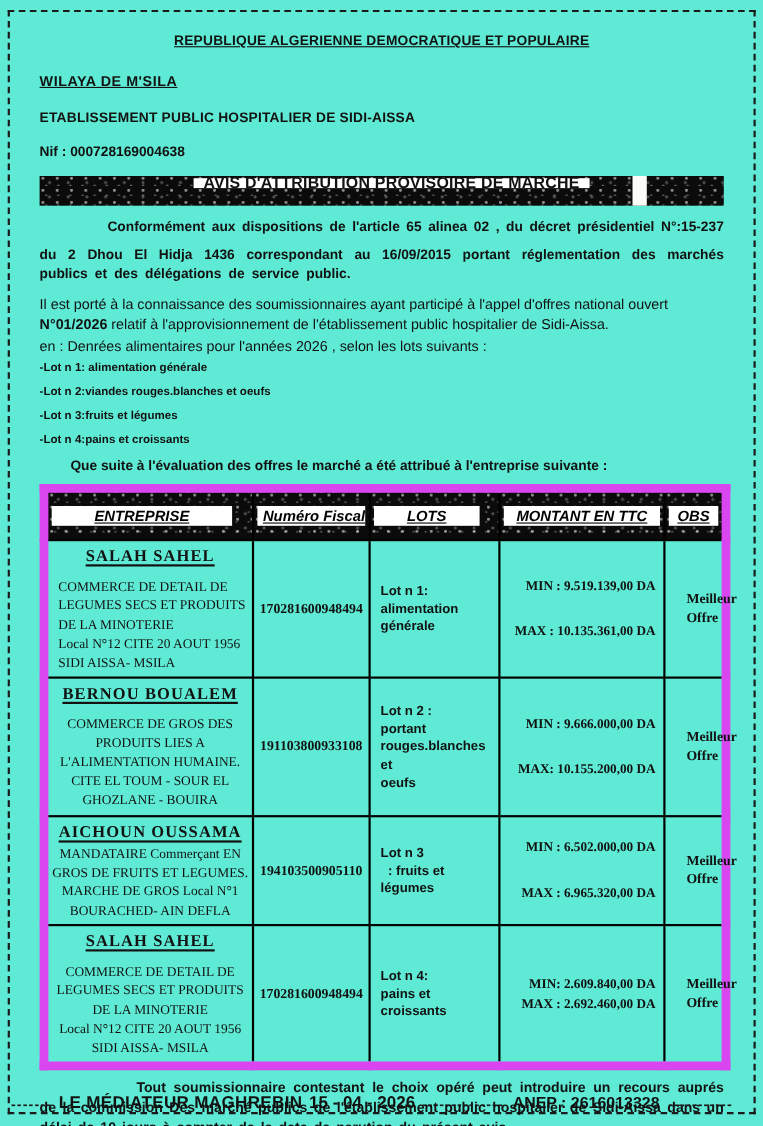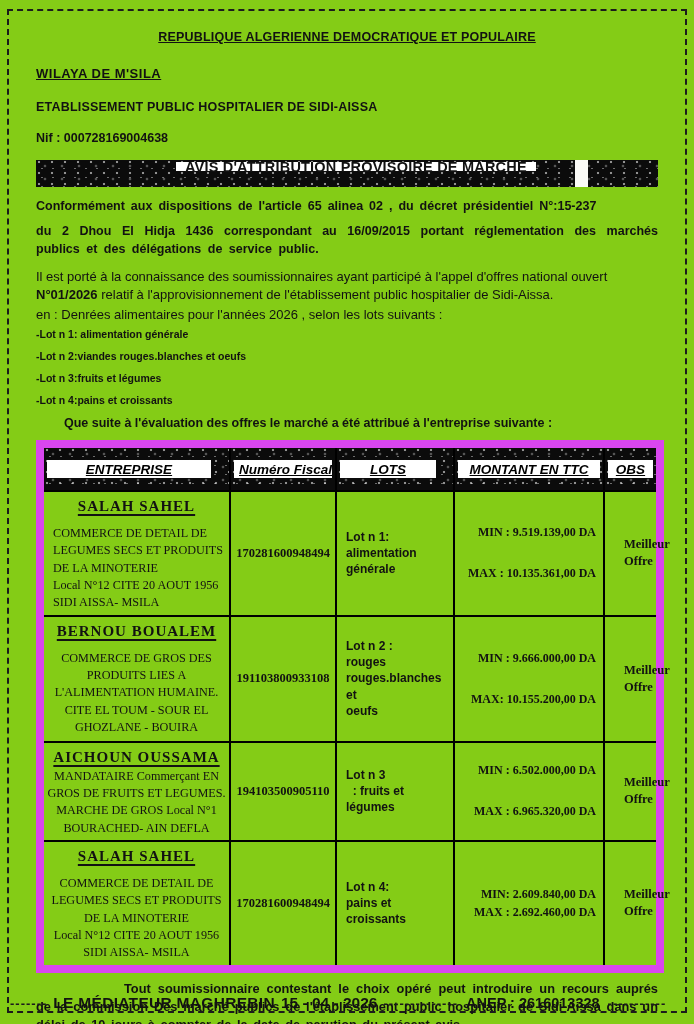--- a/index.html
+++ b/index.html
@@ -1,16 +1,16 @@
 <!DOCTYPE html>
 <html><head>
 <meta charset="utf-8">
 <style>
   html,body{margin:0;padding:0;background:#9a9a9a;}
-  .page{position:relative;width:694px;height:1024px;margin:0 auto;background:#84cc16;
+  .page{position:relative;width:694px;height:1024px;margin:0 auto;background:#5eead4;
         color:#121212;font-family:"Liberation Sans",sans-serif;overflow:hidden;}
   .frame{position:absolute;left:7px;top:9px;right:7px;bottom:11px;
          border:2px dashed #1b1b1b;pointer-events:none;}
   .content{position:absolute;left:36px;top:20px;width:622px;}
 
   .republic{margin:10px 0 0;text-align:center;font-size:12.5px;font-weight:bold;
             text-decoration:underline;letter-spacing:.2px;}
   .wilaya{margin-top:22px;font-size:13px;font-weight:bold;text-decoration:underline;letter-spacing:.5px;}
   .estab{margin-top:19px;font-size:12.5px;font-weight:bold;letter-spacing:.2px;}
   .nif{margin-top:17px;font-size:12.5px;font-weight:bold;}
@@ -21,21 +21,21 @@
       radial-gradient(circle at 9px 6px, rgba(255,255,255,.3) 1px, transparent 1.7px),
       radial-gradient(circle at 6px 9px, rgba(255,255,255,.4) 1px, transparent 1.5px);
     background-size:13px 11px,17px 13px,11px 9px;}
 
   .title-bar{position:relative;margin-top:15px;height:27px;}
   .title-chip{position:absolute;left:140px;top:2px;bottom:16px;background:#ffffff;
               padding:0 9px;display:flex;align-items:center;
               font-weight:bold;font-size:14.5px;letter-spacing:.2px;white-space:nowrap;}
   .title-gap{position:absolute;right:70px;top:0;width:13px;height:100%;background:#fbfbf7;}
 
-  .conformity{margin-top:12px;text-align:left;font-weight:bold;font-size:12.5px;word-spacing:2.5px;}
+  .conformity{margin-top:12px;text-align:right;font-weight:bold;font-size:12.5px;word-spacing:2.5px;}
   .decree{margin-top:10px;font-weight:bold;font-size:12.5px;line-height:1.4;
           text-align:justify;word-spacing:3px;}
   .notice{margin-top:10px;font-size:13px;line-height:1.42;}
   .notice .ref{font-weight:bold;}
   .subject{margin-top:2px;font-size:13px;}
   .lot-list{margin-top:6px;}
   .lot-item{font-size:10.5px;font-weight:bold;margin:0 0 10px;}
   .attribution{margin-top:6px;margin-left:28px;font-weight:bold;font-size:12.5px;}
 
   table.awards{margin-top:10px;width:100%;border-collapse:collapse;border:8px solid #d946ef;
@@ -169,21 +169,21 @@
             <span>COMMERCE DE GROS DES</span>
             <span>PRODUITS LIES   A</span>
             <span>L'ALIMENTATION HUMAINE.</span>
             <span>CITE  EL TOUM - SOUR EL</span>
             <span>GHOZLANE  - BOUIRA</span>
           </div>
         </td>
         <td class="fiscal">191103800933108</td>
         <td class="lot-cell">
           <span>Lot n 2 :</span>
-          <span>rouges</span>
+          <span>portant</span>
           <span>rouges.blanches et</span>
           <span>oeufs</span>
         </td>
         <td class="amount">
           <span class="min">MIN : 9.666.000,00 DA</span>
           <span class="max">MAX: 10.155.200,00 DA</span>
         </td>
         <td class="obs">Meilleur Offre</td>
       </tr>
 

